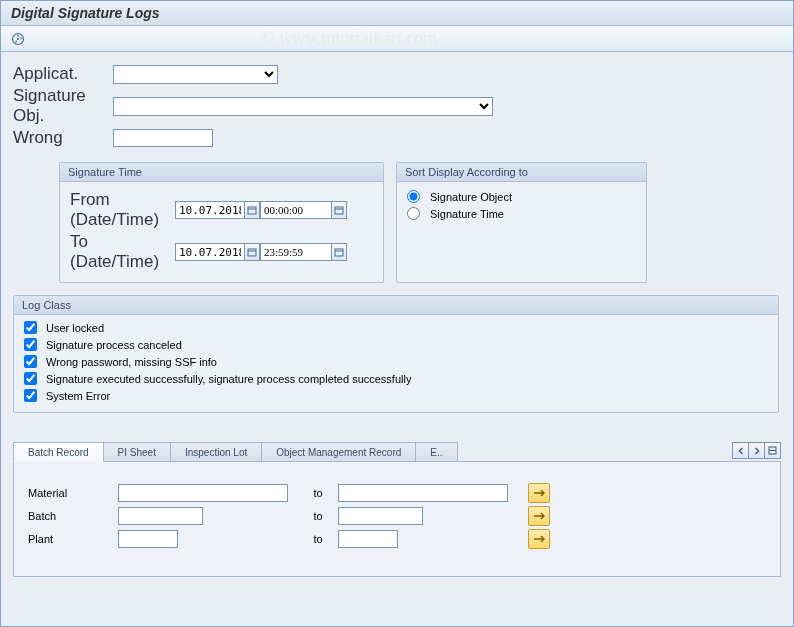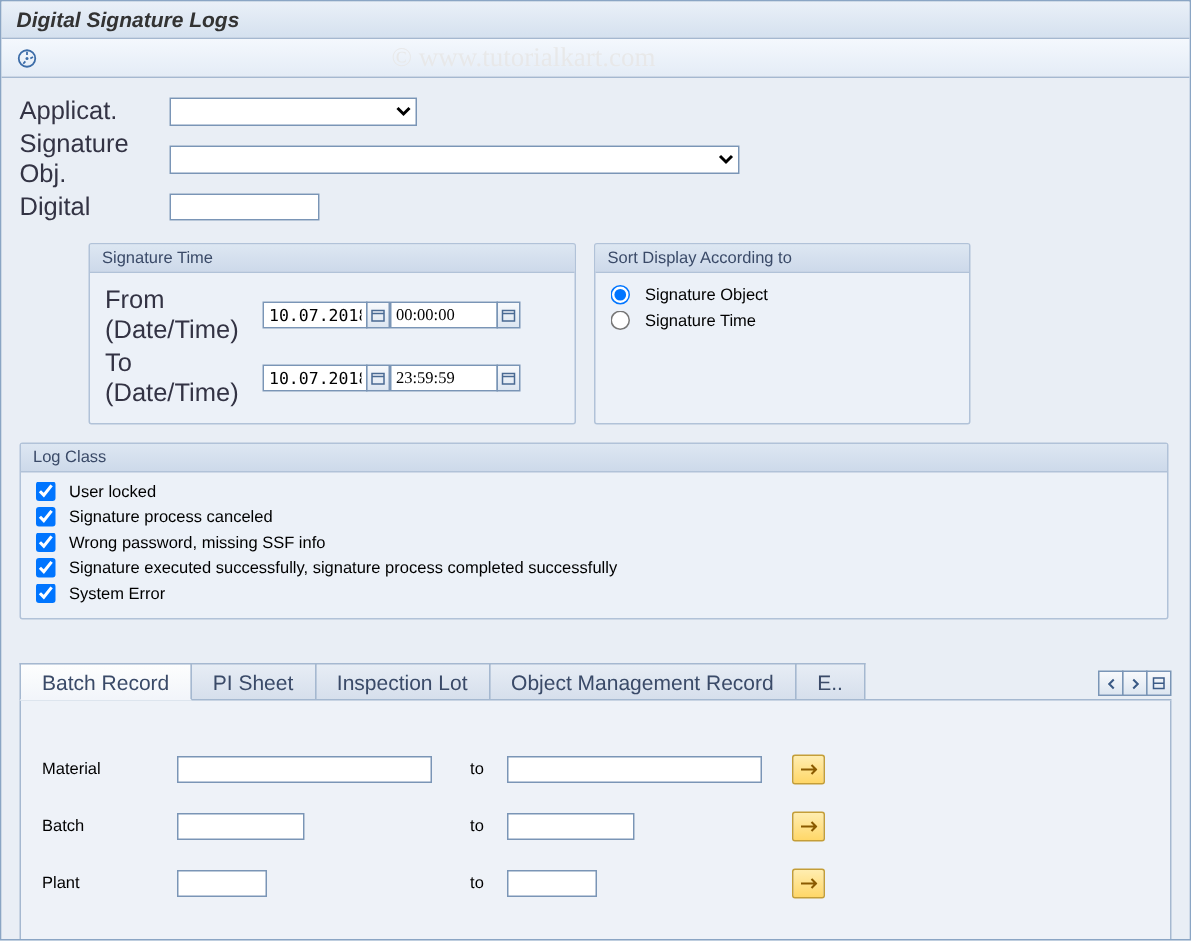--- a/index.html
+++ b/index.html
@@ -132,21 +132,21 @@
     border-bottom: 1px solid #a5b8d0;
     position: relative;
   }
   .tab {
     padding: 4px 14px 3px;
     border: 1px solid #a5b8d0;
     border-bottom: none;
     background: linear-gradient(#e7edf5, #d6dfec);
     color: #3a4a68;
     margin-right: -1px;
-    font-size: 14px;
+    font-size: 10px;
     cursor: pointer;
     position: relative;
     top: 0;
   }
   .tab.active {
     background: linear-gradient(#fdfefe, #f2f5fa);
     border-bottom: 1px solid #f2f5fa;
     top: 1px;
     z-index: 2;
   }
@@ -169,21 +169,21 @@
   .tab-panel {
     border: 1px solid #a5b8d0;
     border-top: none;
     background: #eef2f8;
     padding: 18px 14px 14px;
     min-height: 115px;
   }
   .range-row {
     display: flex;
     align-items: center;
-    margin: 18px 0;
+    margin: 3px 0;
   }
   .range-label { width: 90px; }
   .range-from { width: 180px; }
   .range-to-label { width: 40px; text-align: center; }
   .range-to { width: 180px; margin-right: 10px;}
   .input-range { width: 170px; height:18px; }
   .input-range-sm { width: 60px; height:18px; }
   .multi-btn {
     width: 22px; height: 20px;
     border: 1px solid #c49e38;
@@ -216,21 +216,21 @@
 
   <div class="row">
     <div class="label">Applicat.</div>
     <select class="dropdown-lg"></select>
   </div>
   <div class="row">
     <div class="label">Signature Obj.</div>
     <select class="dropdown-xl"></select>
   </div>
   <div class="row">
-    <div class="label">Digital</div>
+    <div class="label">Wrong</div>
     <input type="text" class="input-sm" value="" style="">
   </div>
 
   <div class="panel-row">
     <div class="groupbox sigtime">
       <div class="groupbox-title">Signature Time</div>
       <div class="groupbox-body">
         <div class="row">
           <div class="label" style="width:105px">From (Date/Time)</div>
           <input type="text" class="input-date" value="10.07.2018" style="">

